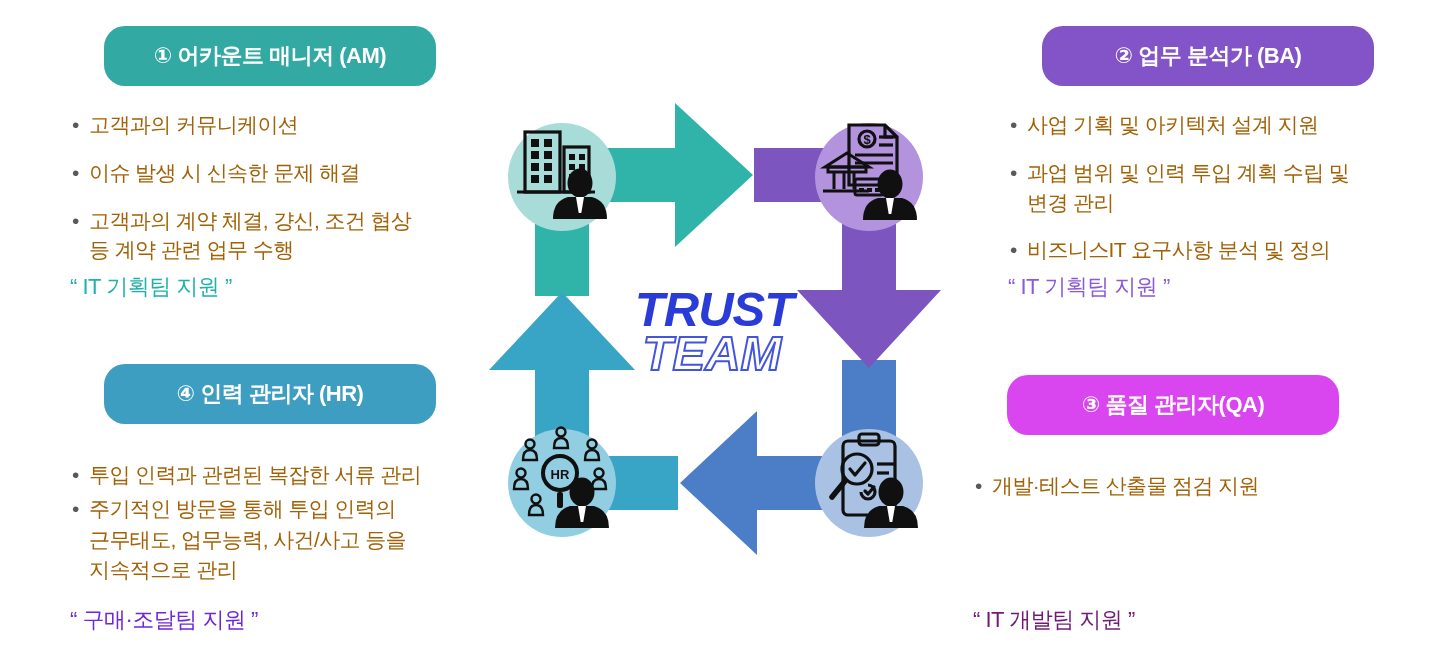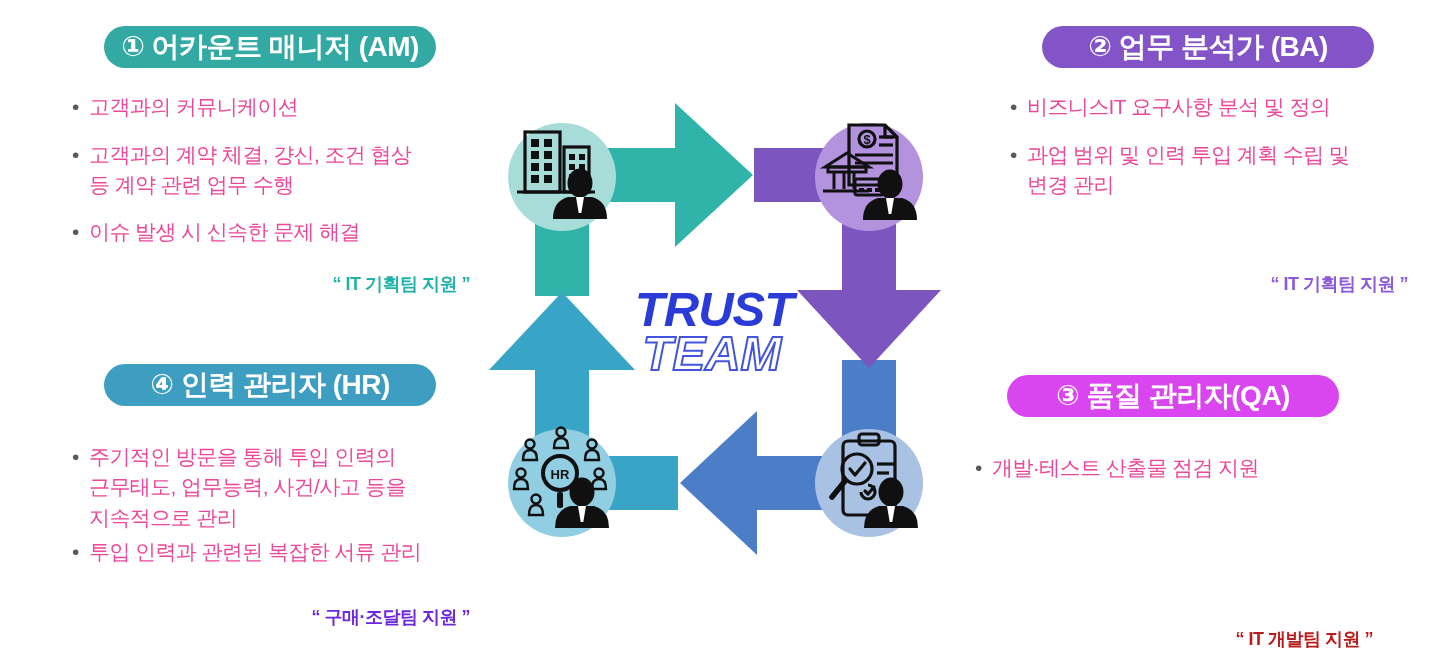--- a/index.html
+++ b/index.html
@@ -7,85 +7,86 @@
     position:relative;width:1429px;height:666px;background:#ffffff;overflow:hidden;
     font-family:"Liberation Sans","DejaVu Sans",sans-serif;
   }
   .panel{position:absolute;}
   .panel.am{left:70px;top:26px;width:400px;height:330px;}
   .panel.ba{left:1008px;top:26px;width:400px;height:330px;}
   .panel.hr{left:70px;top:364px;width:400px;height:280px;}
   .panel.qa{left:973px;top:375px;width:400px;height:280px;}
 
   .pill{
-    width:332px;height:42px;border-radius:21px;margin:0 auto;
+    width:332px;height:60px;border-radius:21px;margin:0 auto;
     display:flex;align-items:center;justify-content:center;
-    color:#ffffff;font-size:28px;font-weight:700;letter-spacing:-0.5px;
+    color:#ffffff;font-size:22px;font-weight:700;letter-spacing:-0.5px;
   }
   .pill-am{background:#33a9a3;}
   .pill-ba{background:#8354c7;}
   .pill-hr{background:#3e9ec1;}
   .pill-qa{background:#d946ef;}
 
   .bullets{
     margin:24px 0 0;padding:0 0 0 2px;list-style:none;
-    font-size:21px;line-height:1.42;color:#ec4899;letter-spacing:-0.6px;
+    font-size:21px;line-height:1.42;color:#a16207;letter-spacing:-0.6px;
   }
   .panel.hr .bullets,.panel.qa .bullets{margin-top:36px;}
   .bullets li{
     position:relative;padding-left:17px;margin-bottom:18px;white-space:pre-line;
   }
   .panel.hr .bullets li,.panel.qa .bullets li{margin-bottom:4px;line-height:1.45;}
   .bullets li::before{content:"\2022";position:absolute;left:0;top:0;color:#58595b;}
 
   .quote{
-    position:absolute;left:0;width:100%;text-align:right;
-    font-size:18px;font-weight:700;letter-spacing:-0.5px;
+    position:absolute;left:0;width:100%;text-align:left;
+    font-size:22px;font-weight:400;letter-spacing:-0.5px;
   }
   .panel.am .quote{top:246px;color:#20b2a8;}
   .panel.ba .quote{top:246px;color:#8a5ad9;}
   .panel.hr .quote{top:241px;color:#6d28d9;}
-  .panel.qa .quote{top:252px;color:#b91c1c;}
+  .panel.qa .quote{top:230px;color:#701a75;}
 
   .diagram{position:absolute;left:0;top:0;width:1429px;height:666px;pointer-events:none;}
   .trust-word{font-family:"Liberation Sans","DejaVu Sans",sans-serif;font-style:italic;font-weight:700;}
 </style>
 </head>
 <body>
 
 <div class="stage">
 
   <section class="panel am">
     <div class="pill pill-am">① 어카운트 매니저 (AM)</div>
     <ul class="bullets">
       <li>고객과의 커뮤니케이션</li>
+      <li>이슈 발생 시 신속한 문제 해결</li>
       <li>고객과의 계약 체결, 걍신, 조건 협상
 등 계약 관련 업무 수행</li>
-      <li>이슈 발생 시 신속한 문제 해결</li>
     </ul>
     <div class="quote">“ IT 기획팀 지원 ”</div>
   </section>
 
   <section class="panel ba">
     <div class="pill pill-ba">② 업무 분석가 (BA)</div>
     <ul class="bullets">
-      <li>비즈니스IT 요구사항 분석 및 정의</li>
+      <li>사업 기획 및 아키텍처 설계 지원</li>
       <li>과업 범위 및 인력 투입 계획 수립 및
 변경 관리</li>
+      <li>비즈니스IT 요구사항 분석 및 정의</li>
     </ul>
     <div class="quote">“ IT 기획팀 지원 ”</div>
   </section>
 
   <section class="panel hr">
     <div class="pill pill-hr">④ 인력 관리자 (HR)</div>
     <ul class="bullets">
+      <li>투입 인력과 관련된 복잡한 서류 관리</li>
       <li>주기적인 방문을 통해 투입 인력의
 근무태도, 업무능력, 사건/사고 등을
 지속적으로 관리</li>
-      <li>투입 인력과 관련된 복잡한 서류 관리</li>
     </ul>
     <div class="quote">“ 구매·조달팀 지원 ”</div>
   </section>
 
   <section class="panel qa">
     <div class="pill pill-qa">③ 품질 관리자(QA)</div>
     <ul class="bullets">
       <li>개발·테스트 산출물 점검 지원</li>
     </ul>
     <div class="quote">“ IT 개발팀 지원 ”</div>

